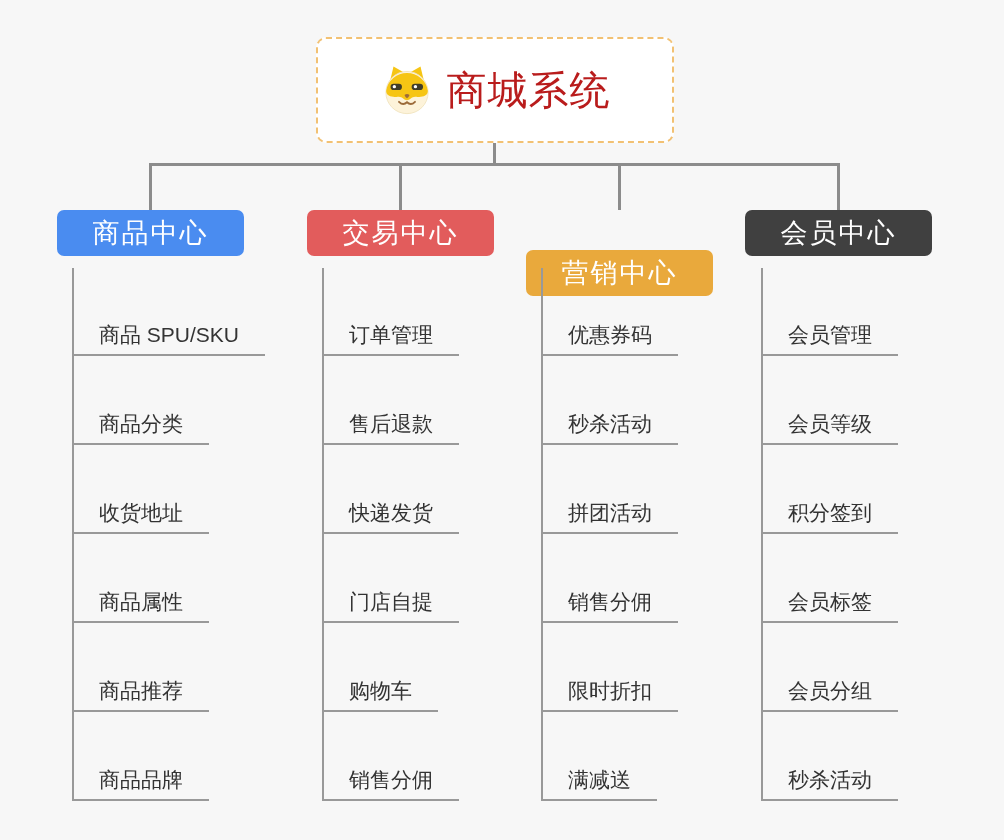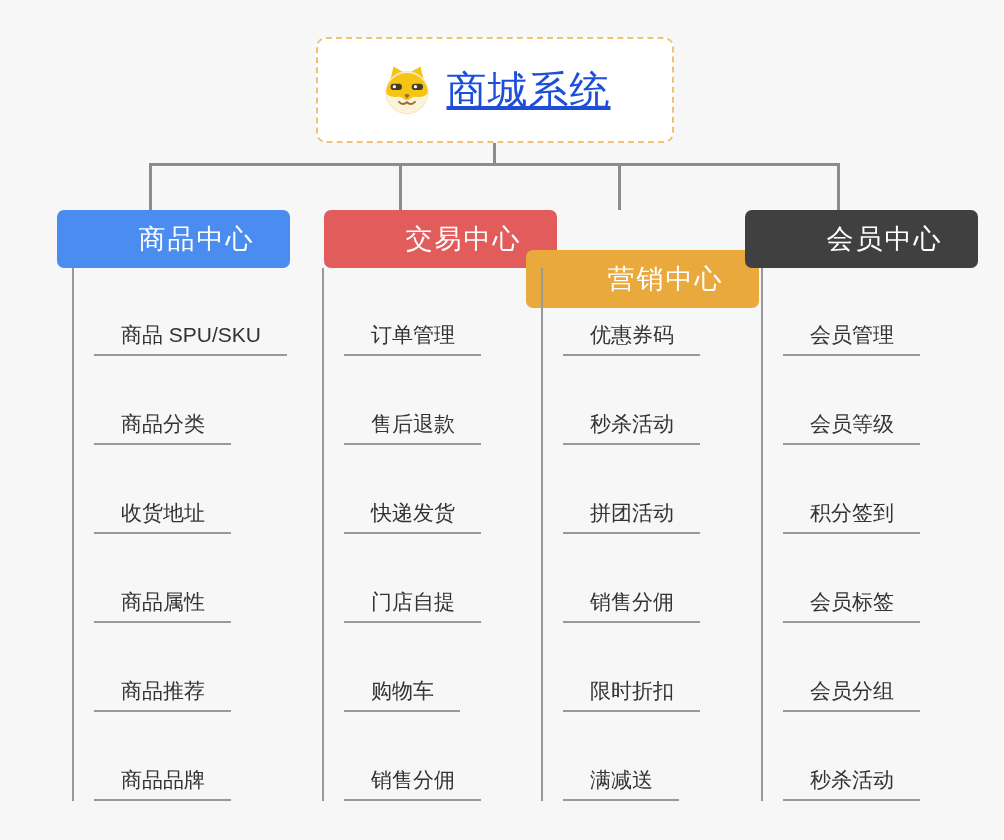--- a/index.html
+++ b/index.html
@@ -13,31 +13,31 @@
   .st0{left:149px}.st1{left:399px}.st2{left:618px}.st3{left:837px}
 
   
   .root{position:absolute;left:316px;top:37px;width:358px;height:106px;box-sizing:border-box;
         border:2px dashed var(--root-border,#f2c173);border-radius:10px;background:#fff;
         display:flex;align-items:center;justify-content:center;gap:13px;}
   .root-title{font-size:40px;letter-spacing:1px;color:var(--root-text,#f2a63c);}
   .doge{width:54px;height:54px;display:block;}
 
   
-  .branch{position:absolute;top:210px;width:187px;height:58px;border-radius:7px;color:#fff;
-          font-size:27px;letter-spacing:2px;display:flex;align-items:center;justify-content:center;padding-left:46px;}
+  .branch{position:absolute;top:210px;width:187px;height:46px;border-radius:7px;color:#fff;
+          font-size:27px;letter-spacing:2px;display:flex;align-items:center;justify-content:center;}
   .bn0{left:57px}.bn1{left:307px}.bn2{left:526px}.bn3{left:745px}
 
   
   .trunk{position:absolute;top:268px;width:2px;height:533px;background:var(--leaf-line,#999);}
   .col0{left:72px}.col1{left:322px}.col2{left:541px}.col3{left:761px}
 
   
   .leaf{position:absolute;padding:0 26px 5px 27px;font-size:21px;line-height:28px;white-space:nowrap;
-        color:var(--leaf-text,#333);border-bottom:2px solid var(--leaf-line,#999);margin-left:22px;}
+        color:var(--leaf-text,#333);border-bottom:2px solid var(--leaf-line,#999);}
   .row0{top:321px}.row1{top:410px}.row2{top:499px}.row3{top:588px}.row4{top:677px}.row5{top:766px}
 </style>
 </head>
 <body>
 
 <div class="canvas" style="--bg: #f7f7f7; --line: #8c8c8c; --leaf-line: #999999; --leaf-text: #333333;">
 
   <div class="cline root-stub"></div>
   <div class="cline h-line"></div>
   <div class="cline drop st0"></div>
@@ -53,27 +53,27 @@
         <circle cx="32" cy="35" r="25" fill="#fdf3da" stroke="#f0e2bb" stroke-width="1"></circle>
         <path d="M7.3 33 A25 25 0 0 1 56.7 33 C57 40 48 41 43 40 C38 39 35.5 44 32 44 C28.5 44 26 39 21 40 C16 41 7 40 7.3 33 Z" fill="#f6c514"></path>
         <rect x="12.5" y="24.5" width="13.5" height="7.5" rx="3.7" fill="#403d28"></rect>
         <rect x="37.5" y="24.5" width="13.5" height="7.5" rx="3.7" fill="#403d28"></rect>
         <circle cx="17" cy="28" r="2" fill="#ffffff"></circle>
         <circle cx="42" cy="28" r="2" fill="#ffffff"></circle>
         <path d="M29 38 q3 -2.5 6 0 q-1.5 3.8 -3 3.8 q-1.5 0 -3 -3.8 z" fill="#9c6b3a"></path>
         <path d="M22.5 46 q5 5 9.5 0.5 q4.5 4.5 9.5 -0.5" stroke="#9c6b3a" stroke-width="2.2" fill="none" stroke-linecap="round"></path>
       </svg>
     </span>
-    <span class="root-title" style="color: #1d4ed8; text-decoration: underline;">商城系统</span>
+    <span class="root-title" style="color: #b91c1c;">商城系统</span>
   </div>
 
   <div class="branch bn0" style="background: rgb(74, 140, 240);">
     <span>商品中心</span>
   </div>
-  <div class="branch bn1" style="background: rgb(226, 92, 92); margin-left: 17px;">
+  <div class="branch bn1" style="background: rgb(226, 92, 92);">
     <span>交易中心</span>
   </div>
   <div class="branch bn2" style="background: rgb(233, 169, 60); margin-top: 40px;">
     <span>营销中心</span>
   </div>
   <div class="branch bn3" style="background: #404040;">
     <span>会员中心</span>
   </div>
 
   <div class="trunk col0"></div>

